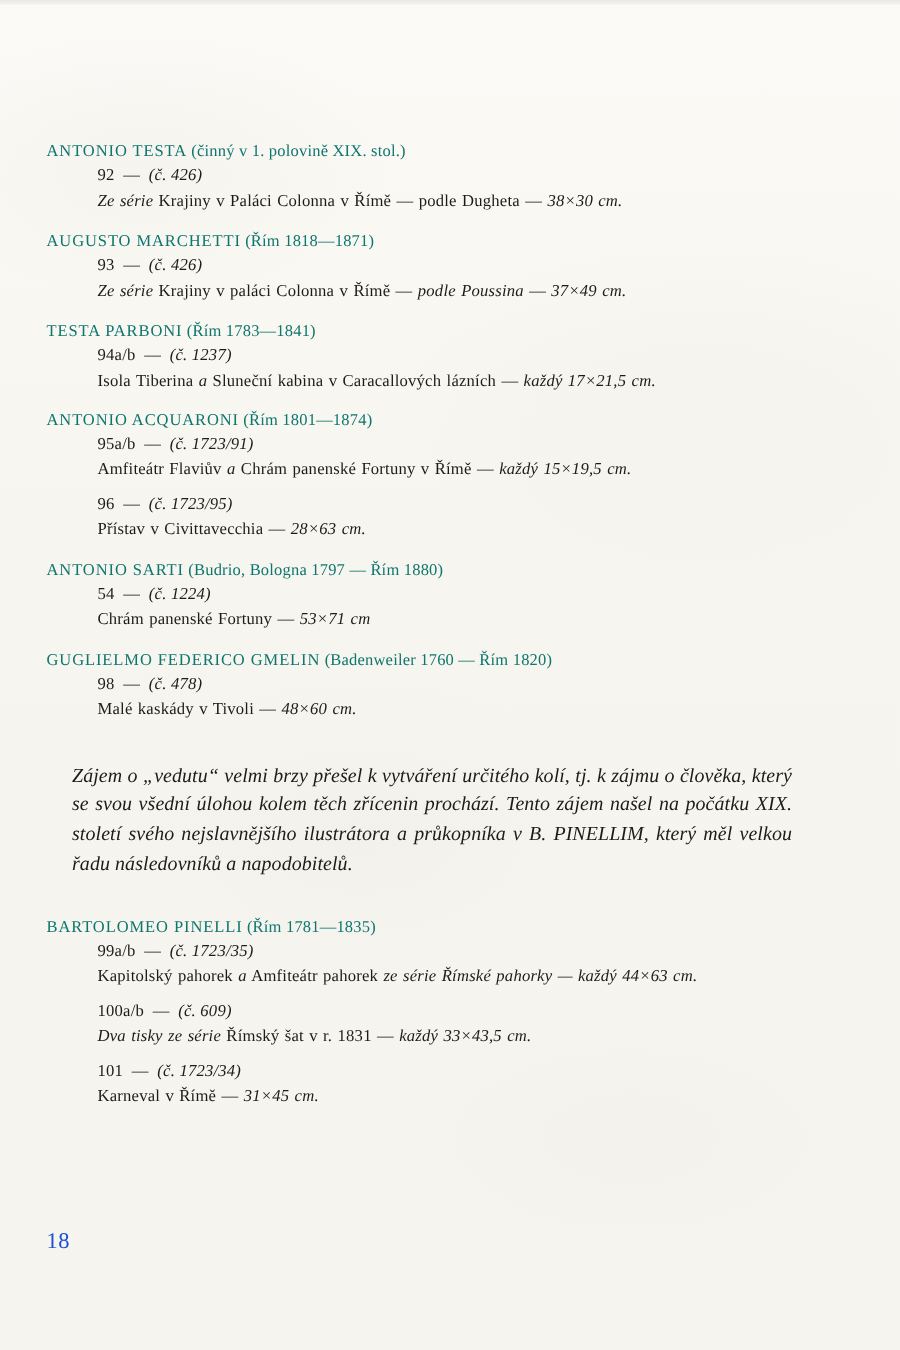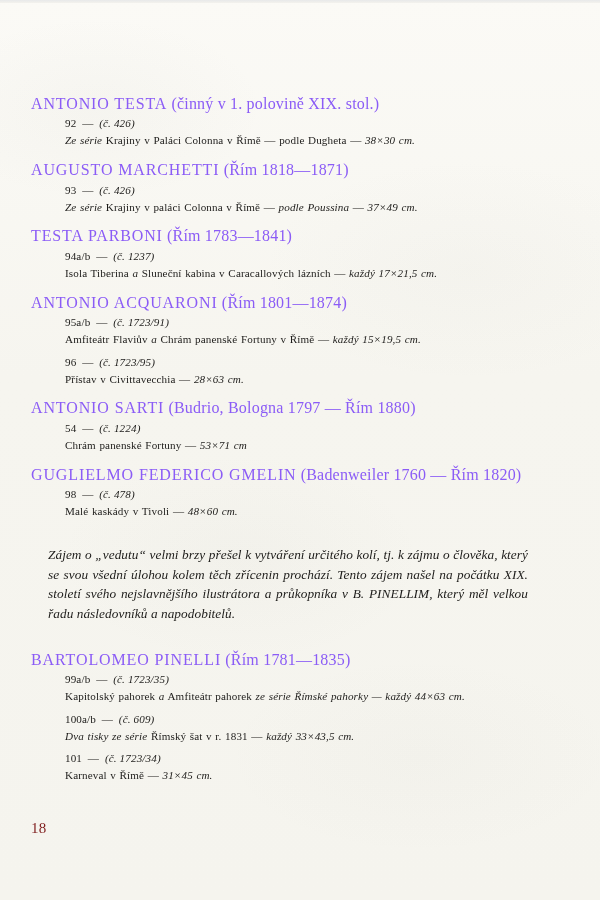--- a/index.html
+++ b/index.html
@@ -38,26 +38,26 @@
   .page {
     position: absolute;
     inset: 0;
     z-index: 2;
     padding: 94px 44px 0 31px;
     box-sizing: border-box;
   }
 
   
   .artist-heading {
-    font-size: 16px;
+    font-size: 11px;
     letter-spacing: .012em;
     line-height: 1.28;
     margin: 0 0 1px 0;
     font-weight: normal;
-    color: #8b5cf6;
+    color: #0f766e;
   }
   .artist-heading .nm { letter-spacing: .055em; }
 
   
   .entry { margin: 0; }
   .entry-num {
     font-size: 11.1px;
     line-height: 1.52;
     margin: 0;
     padding-left: 34px;
@@ -90,21 +90,21 @@
     letter-spacing: .004em;
   }
 
   
   .folio {
     position: absolute;
     left: 31px;
     top: 820px;
     font-size: 15px;
     letter-spacing: .02em;
-    color: #7f1d1d;
+    color: #1d4ed8;
     z-index: 3;
   }
 </style>
 </head>
 <body>
 
 <div class="paper-grain"></div>
 <div class="top-edge"></div>
 
 <div class="page">

